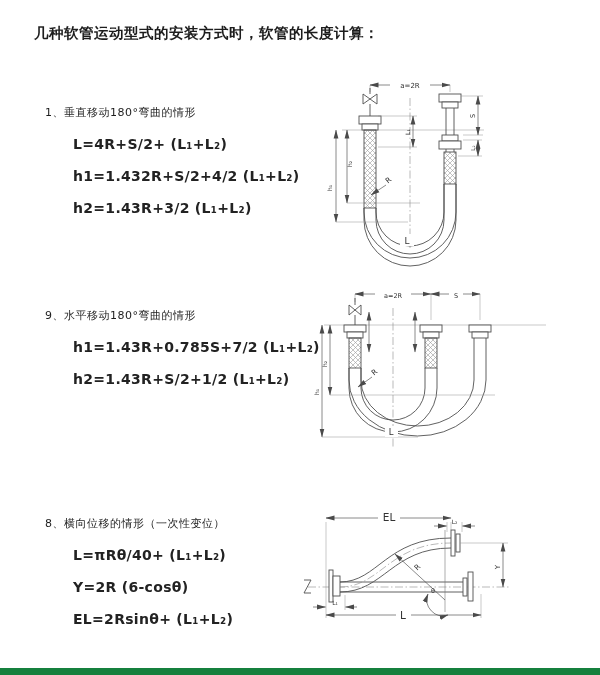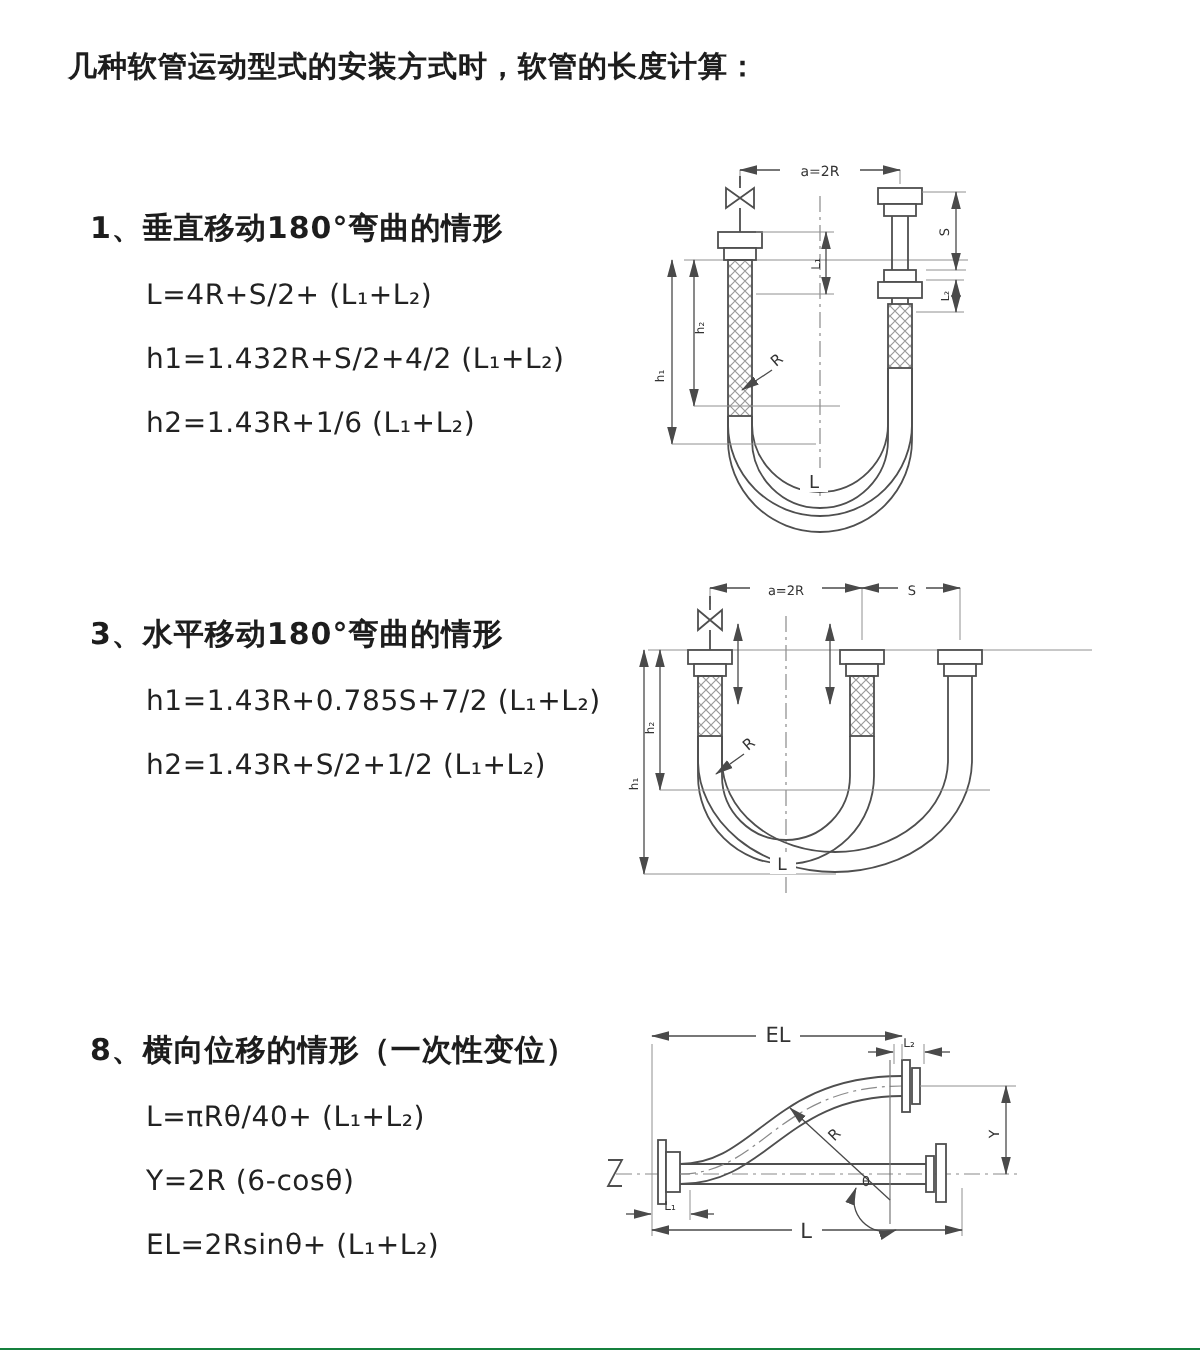--- a/index.html
+++ b/index.html
@@ -1,23 +1,23 @@
 <!DOCTYPE html>
 <html><head>
 <meta charset="utf-8">
 <style>
   *{margin:0;padding:0;box-sizing:border-box}
   html,body{width:600px;height:675px}
   body{background:#fdfdfd;font-family:"DejaVu Sans","Liberation Sans",sans-serif;position:relative;overflow:hidden}
-  .page{position:absolute;inset:0;background:#ffffff;border-bottom:1px solid #15803d}
+  .page{position:absolute;inset:0;background:#ffffff;border-bottom:7px solid #15803d}
   .title{position:absolute;left:34px;top:24px;font-size:14.5px;font-weight:700;color:#1d1d1d;letter-spacing:.5px}
   .sec{position:absolute;left:45px;width:280px;color:#1d1d1d}
-  .sec-heading{font-size:15px;font-weight:700;letter-spacing:.5px;white-space:nowrap}
+  .sec-heading{font-size:11px;font-weight:400;letter-spacing:.5px;white-space:nowrap}
   .formulas{padding-left:28px;padding-top:8px}
-  .formula{font-size:14px;font-weight:400;line-height:32px;color:#222;letter-spacing:.3px;white-space:nowrap}
+  .formula{font-size:14px;font-weight:700;line-height:32px;color:#222;letter-spacing:.3px;white-space:nowrap}
   svg.diag{position:absolute}
   .ol{stroke:#4f4f4f;stroke-width:.9;fill:none}
   .flange{fill:#fff;stroke:#4f4f4f;stroke-width:.9}
   .hose{stroke:#4f4f4f;stroke-width:.9}
   .dim{stroke:#4a4a4a;stroke-width:.65;fill:none}
   .ext{stroke:#909090;stroke-width:.5;fill:none}
   .tl{stroke:#777;stroke-width:.6;fill:none}
   .cl{stroke:#8a8a8a;stroke-width:.6;fill:none;stroke-dasharray:8 2.5 1.5 2.5}
   .lbl{fill:#333;font-family:"DejaVu Sans","Liberation Sans",sans-serif}
   .wbg{fill:#fff}
@@ -27,21 +27,21 @@
 
 <div class="page">
 
   <div class="title">几种软管运动型式的安装方式时，软管的长度计算：</div>
 
   <div class="sec" style="top:105px">
     <div class="sec-heading">1、垂直移动180°弯曲的情形</div>
     <div class="formulas">
       <div class="formula">L=4R+S/2+ (L₁+L₂)</div>
       <div class="formula">h1=1.432R+S/2+4/2 (L₁+L₂)</div>
-      <div class="formula">h2=1.43R+1/6 (L₁+L₂)</div>
+      <div class="formula">h2=1.43R+3/2 (L₁+L₂)</div>
     </div>
   </div>
 
   <svg class="diag" style="left:320px;top:68px" width="280" height="205" viewBox="0 0 280 205">
     <defs>
       <pattern id="p1" width="5" height="5" patternUnits="userSpaceOnUse">
         <path d="M0,5 L5,0 M0,0 L5,5" stroke="#9a9a9a" stroke-width="0.6" fill="none"></path>
       </pattern>
       <marker id="ae1" markerWidth="9" markerHeight="6" refX="8.5" refY="3" orient="auto" markerUnits="userSpaceOnUse">
         <path d="M0,0.6 L9,3 L0,5.4 Z" fill="#4a4a4a"></path>
@@ -118,21 +118,21 @@
       <path class="dim" marker-end="url(#ae1)" d="M66,117 L51,127"></path>
       <text class="lbl" font-size="7.5" text-anchor="middle" transform="translate(70,114) rotate(-40)">R</text>
     </g>
     <g>
       <rect class="wbg" x="80" y="166" width="14" height="12"></rect>
       <text class="lbl" x="87" y="176" font-size="9" text-anchor="middle">L</text>
     </g>
   </svg>
 
   <div class="sec" style="top:308px">
-    <div class="sec-heading">3、水平移动180°弯曲的情形</div>
+    <div class="sec-heading">9、水平移动180°弯曲的情形</div>
     <div class="formulas">
       <div class="formula">h1=1.43R+0.785S+7/2 (L₁+L₂)</div>
       <div class="formula">h2=1.43R+S/2+1/2 (L₁+L₂)</div>
     </div>
   </div>
 
   <svg class="diag" style="left:308px;top:280px" width="292" height="178" viewBox="0 0 292 178">
     <defs>
       <pattern id="p2" width="5" height="5" patternUnits="userSpaceOnUse">
         <path d="M0,5 L5,0 M0,0 L5,5" stroke="#9a9a9a" stroke-width="0.6" fill="none"></path>

